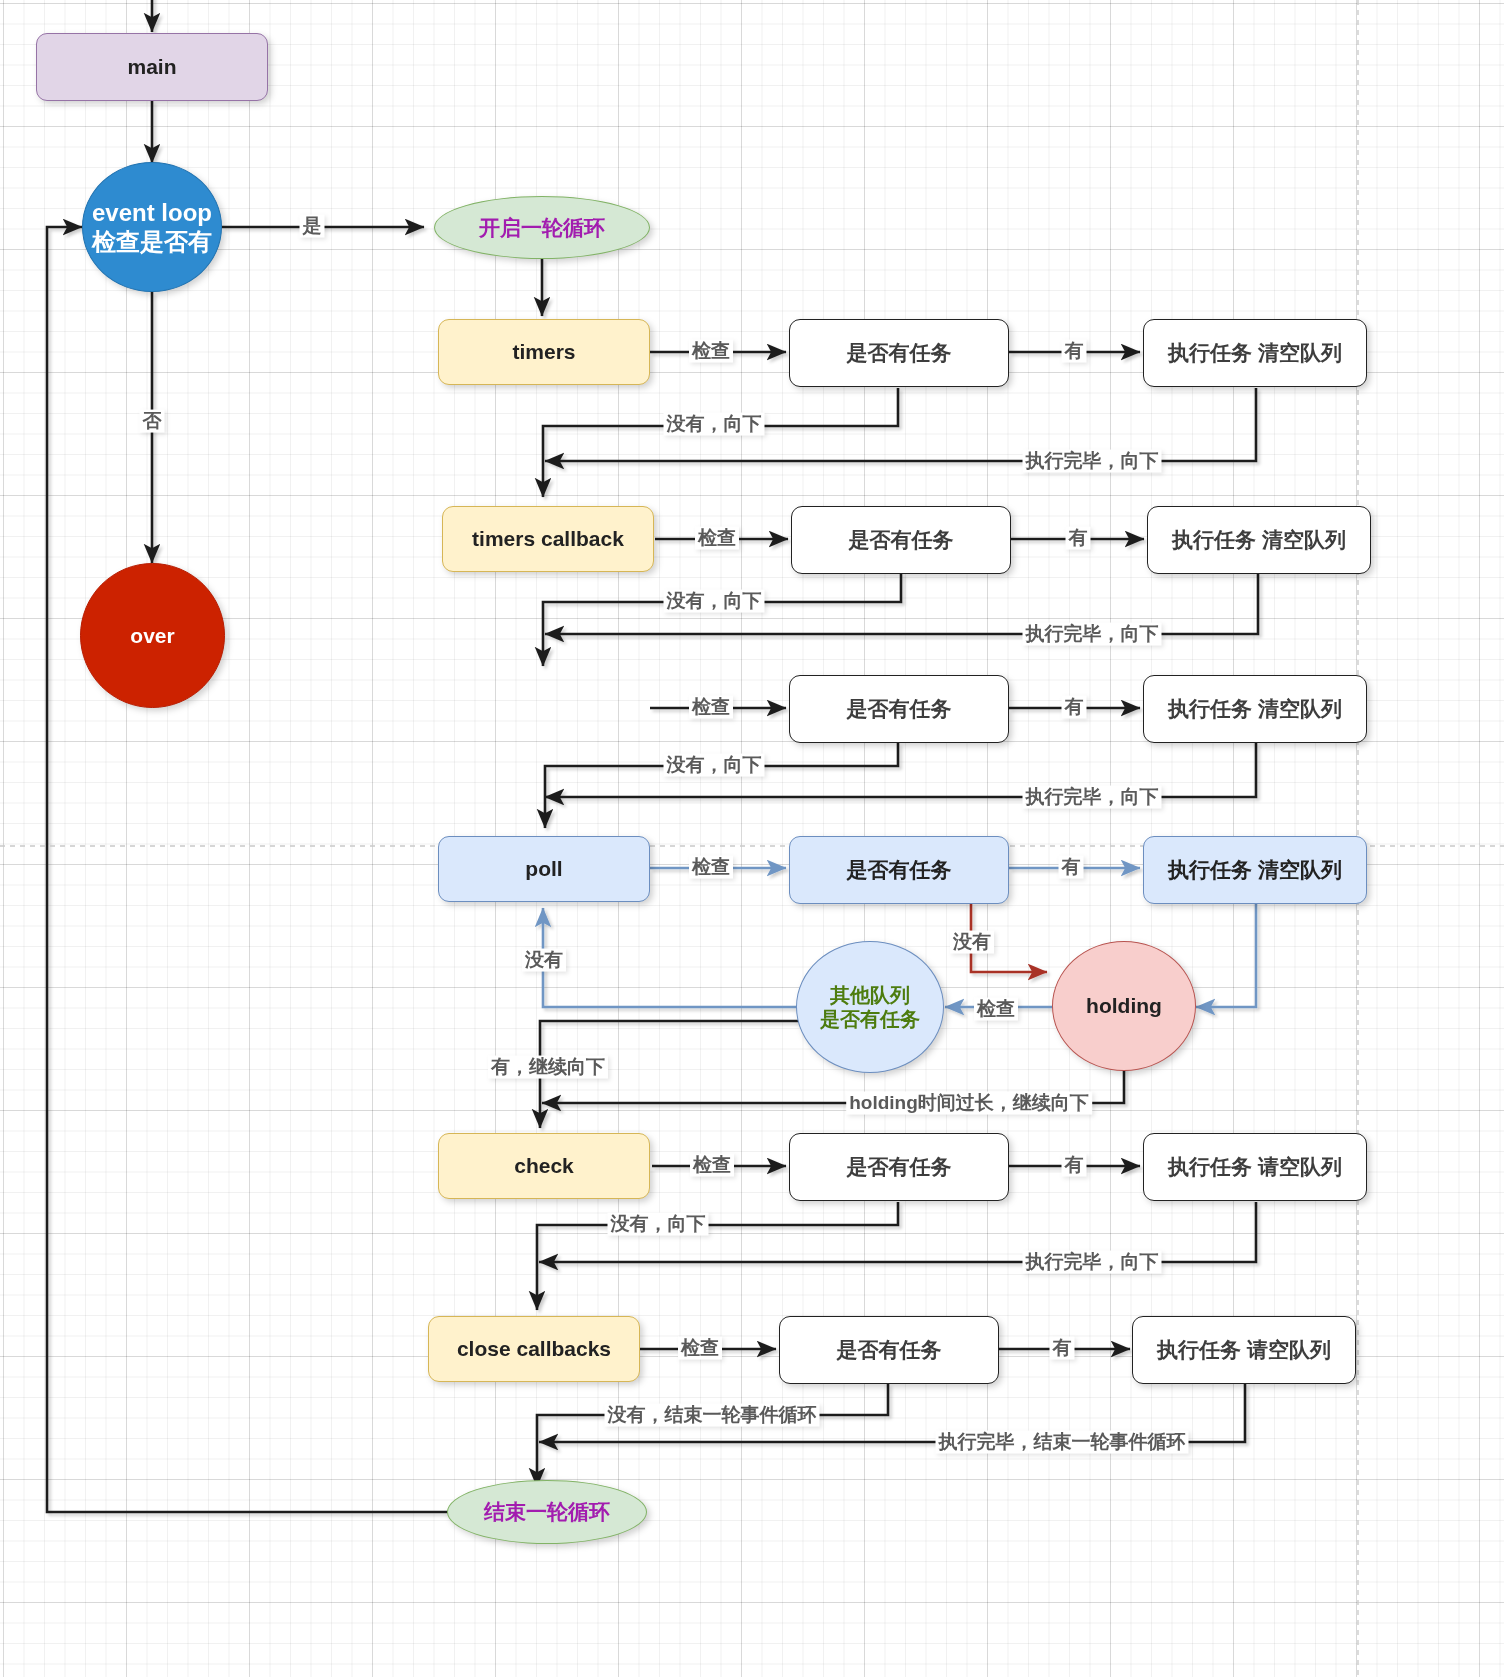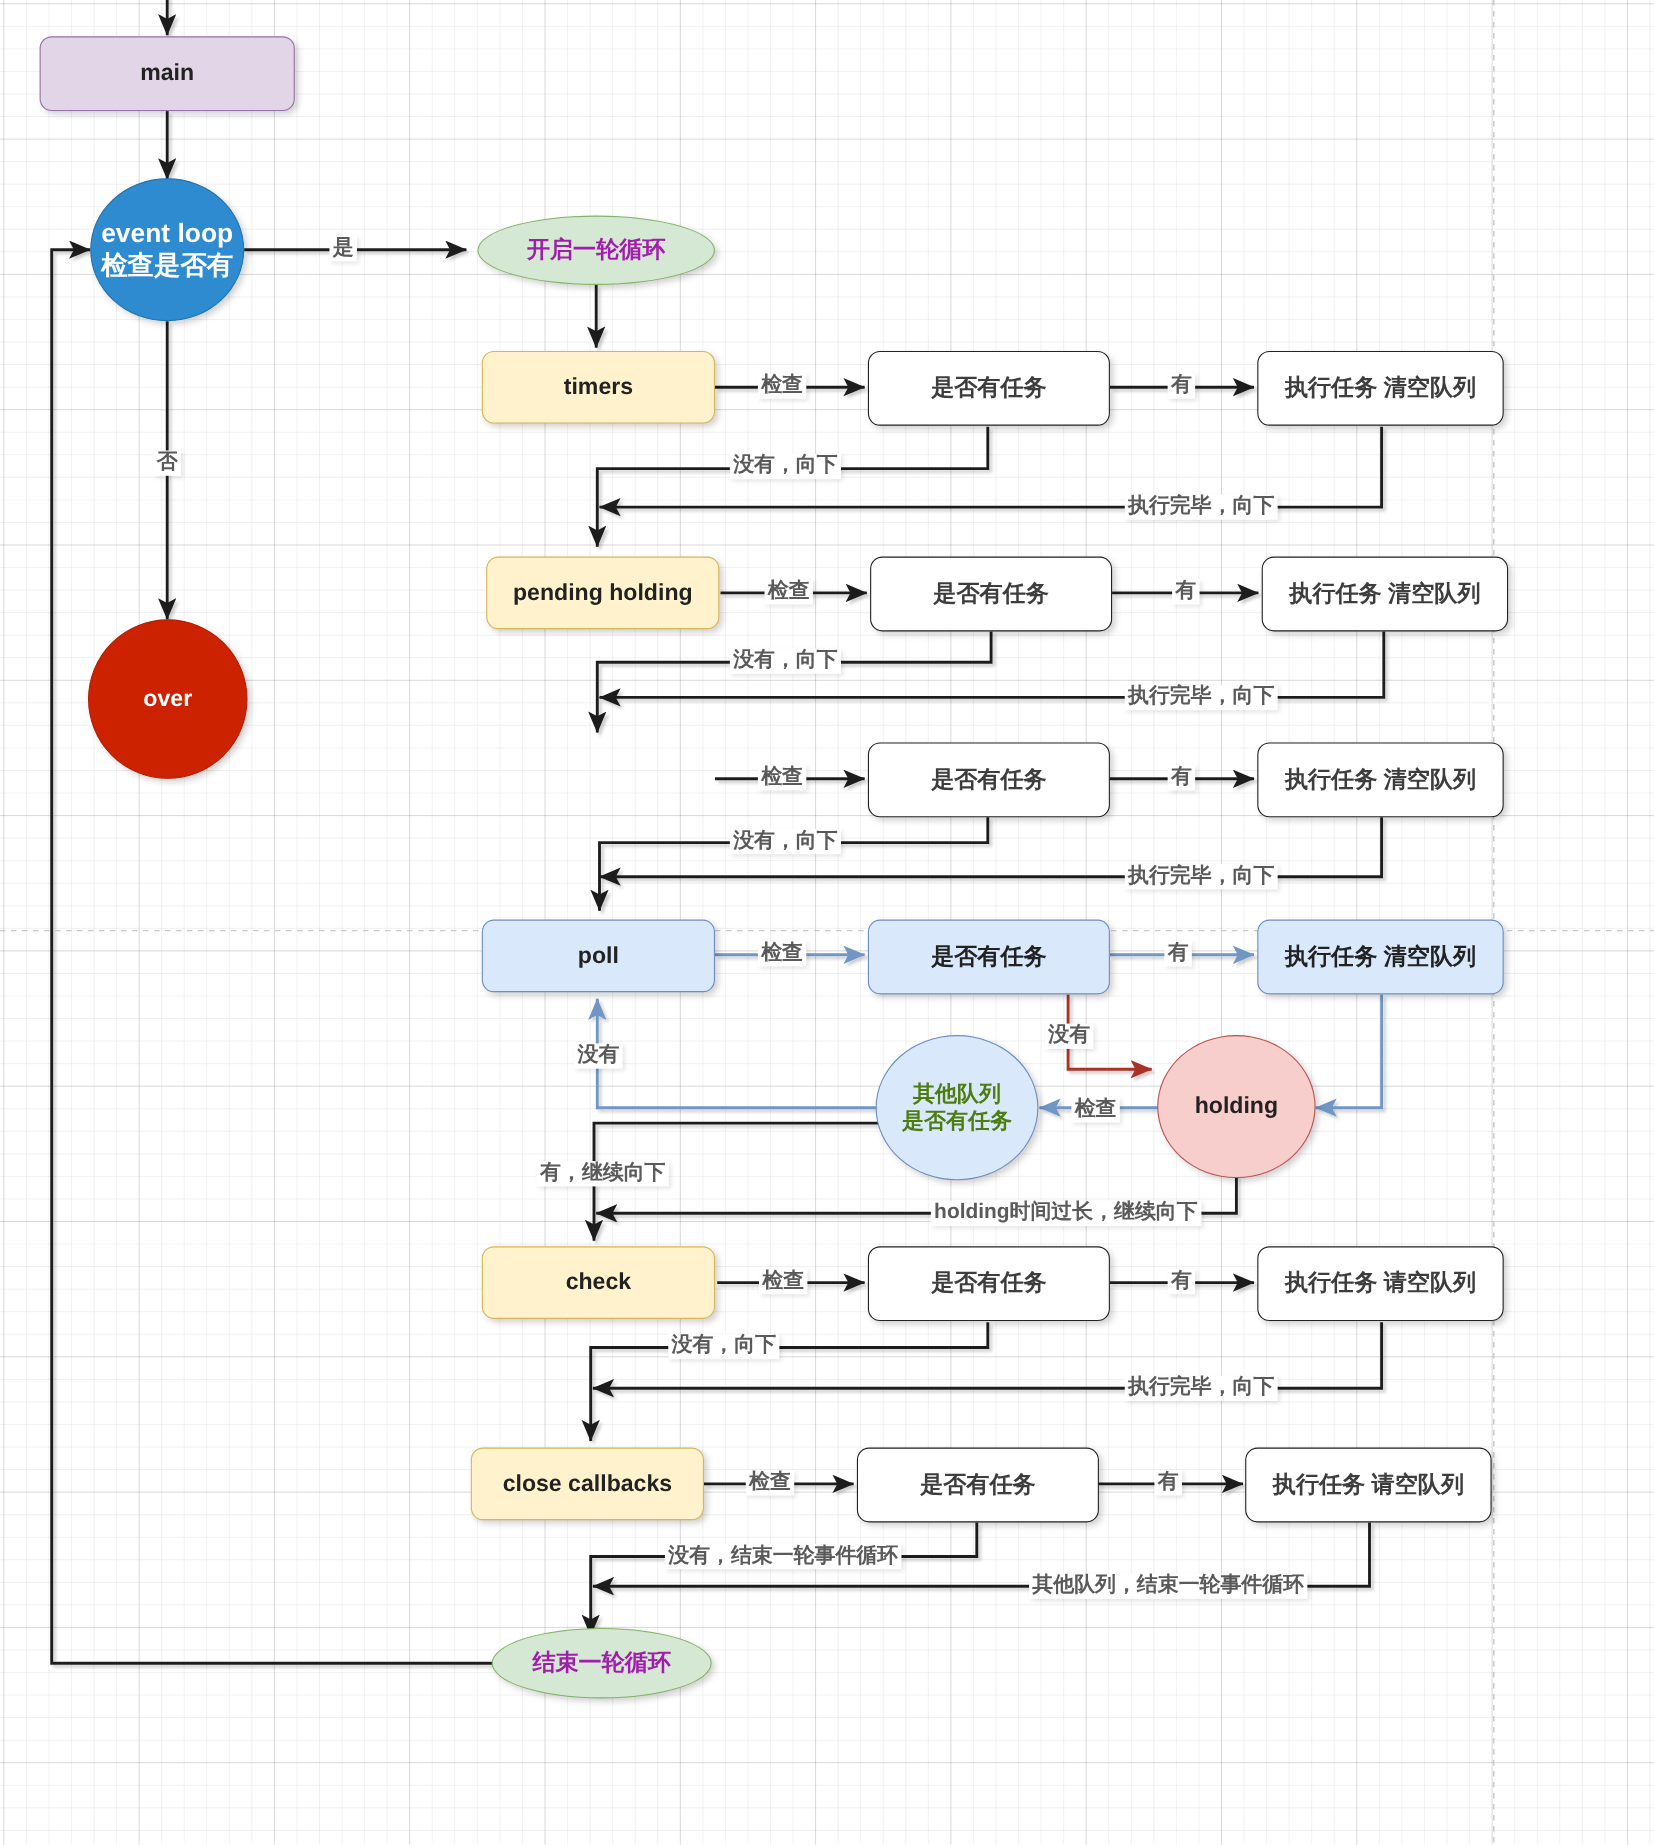--- a/index.html
+++ b/index.html
@@ -185,21 +185,21 @@
     <span>timers</span>
   </div>
   <div class="node rbox" style="left:789px; top:319px; width:220px; height:68px;">
     <span>是否有任务</span>
   </div>
   <div class="node rbox" style="left:1143px; top:319px; width:224px; height:68px;">
     <span>执行任务 清空队列</span>
   </div>
 
   <div class="node rbox yellow" style="left:442px; top:506px; width:212px; height:66px;">
-    <span>pending holding</span>
+    <span>timers callback</span>
   </div>
   <div class="node rbox" style="left:791px; top:506px; width:220px; height:68px;">
     <span>是否有任务</span>
   </div>
   <div class="node rbox" style="left:1147px; top:506px; width:224px; height:68px;">
     <span>执行任务 清空队列</span>
   </div>
 
   <div class="node rbox" style="left:789px; top:675px; width:220px; height:68px;">
     <span>是否有任务</span>
@@ -278,15 +278,15 @@
   <div class="edge-label" style="left:969px; top:1103px;">holding时间过长，继续向下</div>
 
   <div class="edge-label" style="left:712px; top:1165px;">检查</div>
   <div class="edge-label" style="left:1074px; top:1165px;">有</div>
   <div class="edge-label" style="left:658px; top:1224px;">没有，向下</div>
   <div class="edge-label" style="left:1092px; top:1262px;">执行完毕，向下</div>
 
   <div class="edge-label" style="left:700px; top:1348px;">检查</div>
   <div class="edge-label" style="left:1062px; top:1348px;">有</div>
   <div class="edge-label" style="left:712px; top:1415px;">没有，结束一轮事件循环</div>
-  <div class="edge-label" style="left:1062px; top:1442px;">其他队列，结束一轮事件循环</div>
+  <div class="edge-label" style="left:1062px; top:1442px;">执行完毕，结束一轮事件循环</div>
 
 </div>
 
 </body></html>

